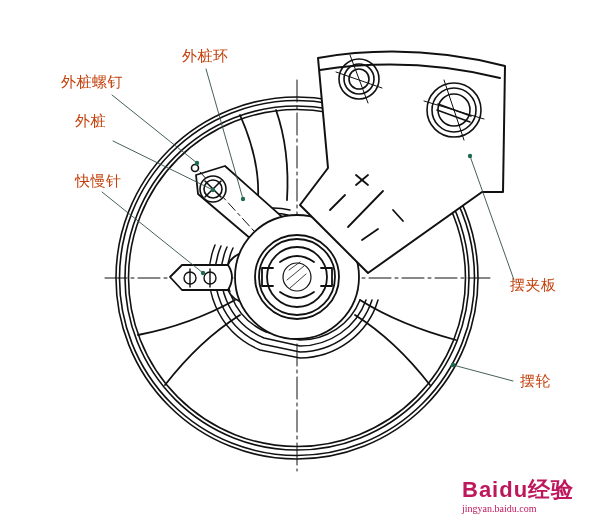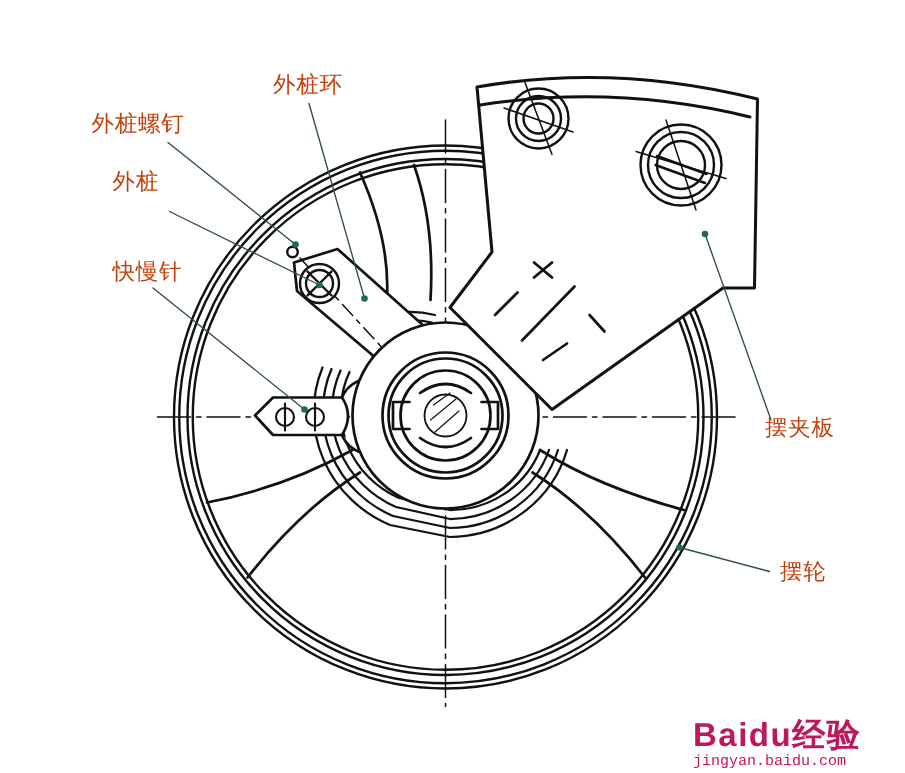--- a/index.html
+++ b/index.html
@@ -5,21 +5,21 @@
   html, body { margin: 0; padding: 0; background: #ffffff; }
   body { width: 603px; height: 515px; position: relative; overflow: hidden;
          font-family: "DejaVu Sans", sans-serif; }
   #stage { position: absolute; left: 0; top: 0; width: 603px; height: 515px; }
   svg { position: absolute; left: 0; top: 0; }
   .lbl { position: absolute; font-size: 15px; color: #c2410c; white-space: nowrap;
          letter-spacing: 0.5px; line-height: 18px; }
   .wm { position: absolute; left: 462px; top: 455px; color: #be185d; margin-top: 20px; }
   .wm-brand { font-size: 22px; font-weight: bold; font-family: "Liberation Sans", sans-serif;
               letter-spacing: 1px; }
-  .wm-url { font-size: 10px; font-family: Liberation Mono, monospace; margin-top: -2px; }
+  .wm-url { font-size: 10px; font-family: Liberation Serif, serif; margin-top: -2px; }
 </style>
 </head>
 <body>
 
 <div id="stage">
   <svg width="603" height="515" viewBox="0 0 603 515" fill="none" stroke="#111" stroke-linecap="round" stroke-linejoin="round">
 
     <g stroke-width="1" stroke-dasharray="22 4 3 4">
       <line x1="105" y1="278" x2="491" y2="278"></line>
       <line x1="297" y1="80" x2="297" y2="471"></line>

